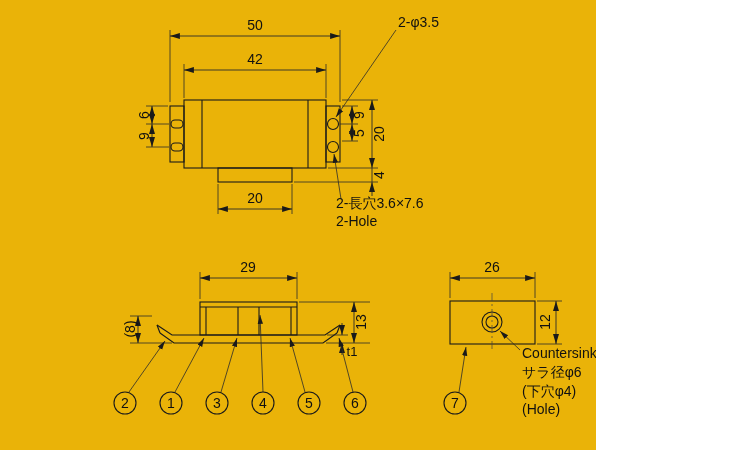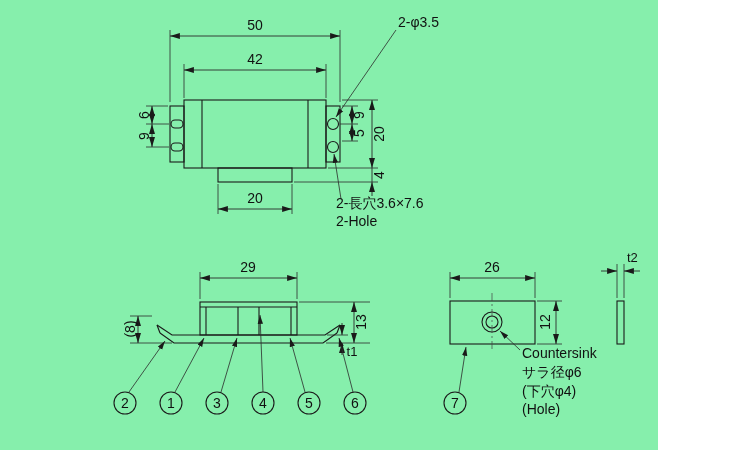--- a/index.html
+++ b/index.html
@@ -1,16 +1,16 @@
 <!DOCTYPE html>
 <html><head>
 <meta charset="utf-8">
 <style>
   html,body{margin:0;padding:0;background:#ffffff;}
-  .canvas{width:658px;height:450px;background:#86efac;position:relative;overflow:hidden;
+  .canvas{width:596px;height:450px;background:#eab308;position:relative;overflow:hidden;
           font-family:"Liberation Sans","DejaVu Sans",sans-serif;}
   svg text{font-family:"Liberation Sans","DejaVu Sans",sans-serif;font-size:14px;fill:#111;}
   svg text.small{font-size:13px;}
   .ln{stroke:#1a1a1a;stroke-width:1.1;fill:none;}
   .thin{stroke:#2b2b2b;stroke-width:0.8;fill:none;}
   .dim{stroke:#2b2b2b;stroke-width:0.9;fill:none;}
   .cl{stroke:#444;stroke-width:0.7;fill:none;stroke-dasharray:8 3 2 3;}
 </style>
 </head>
 <body>

